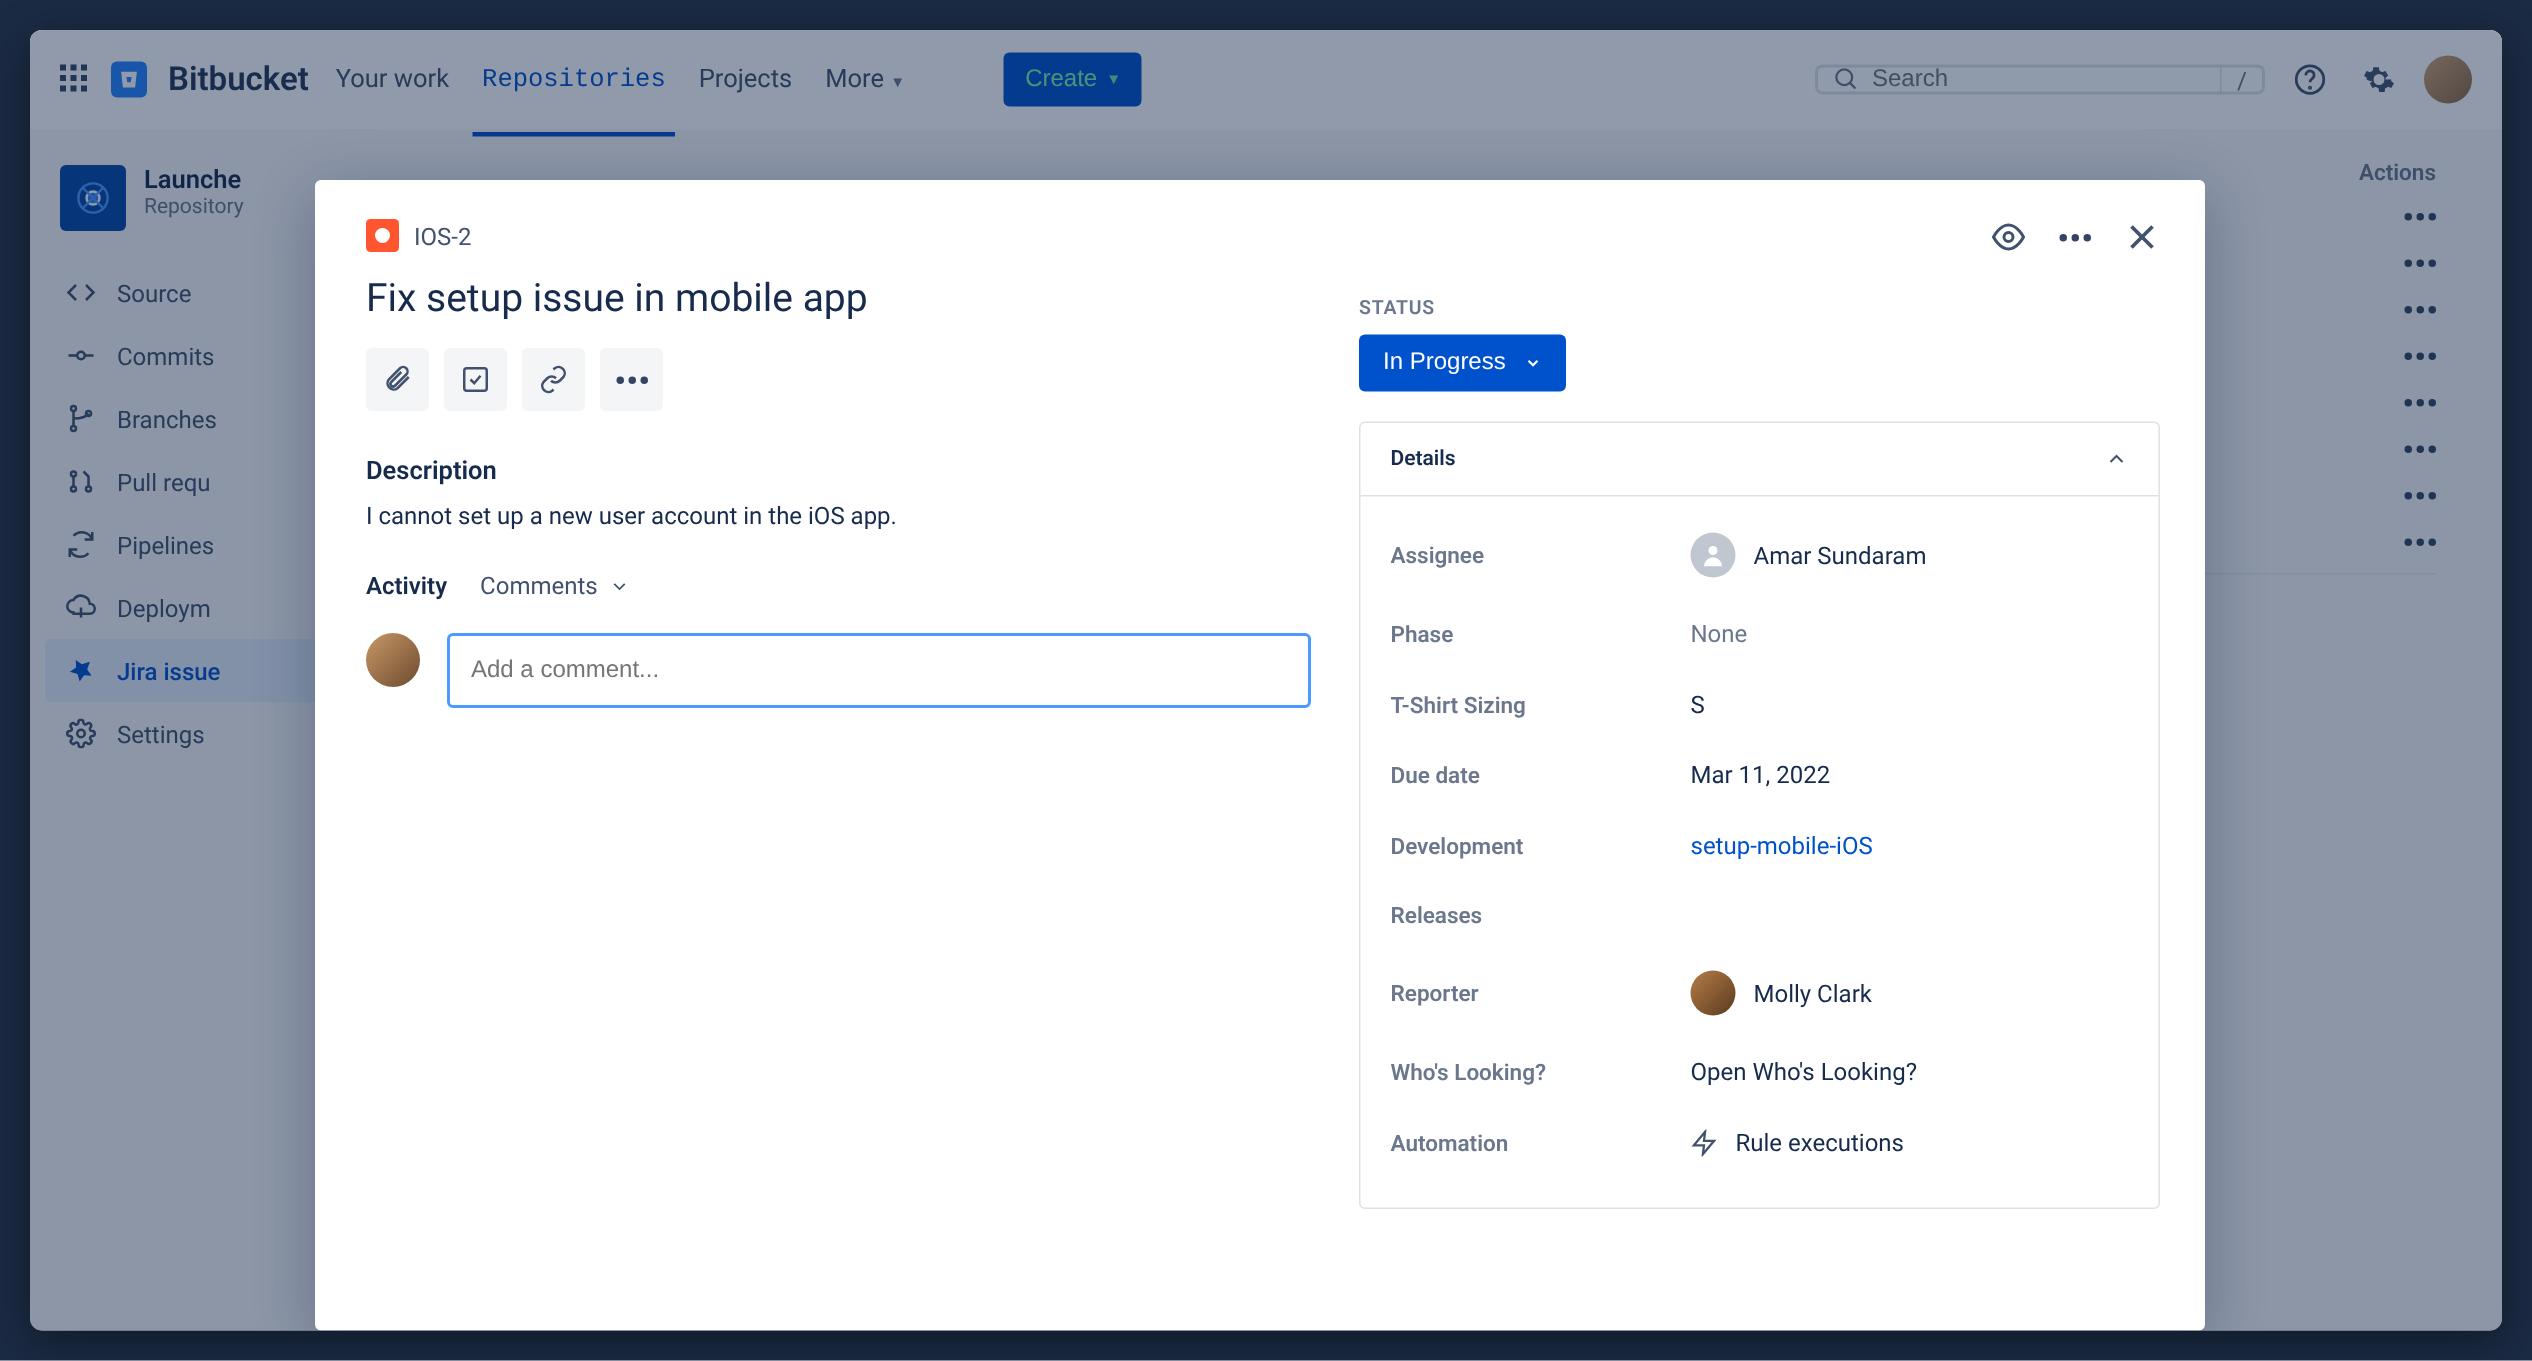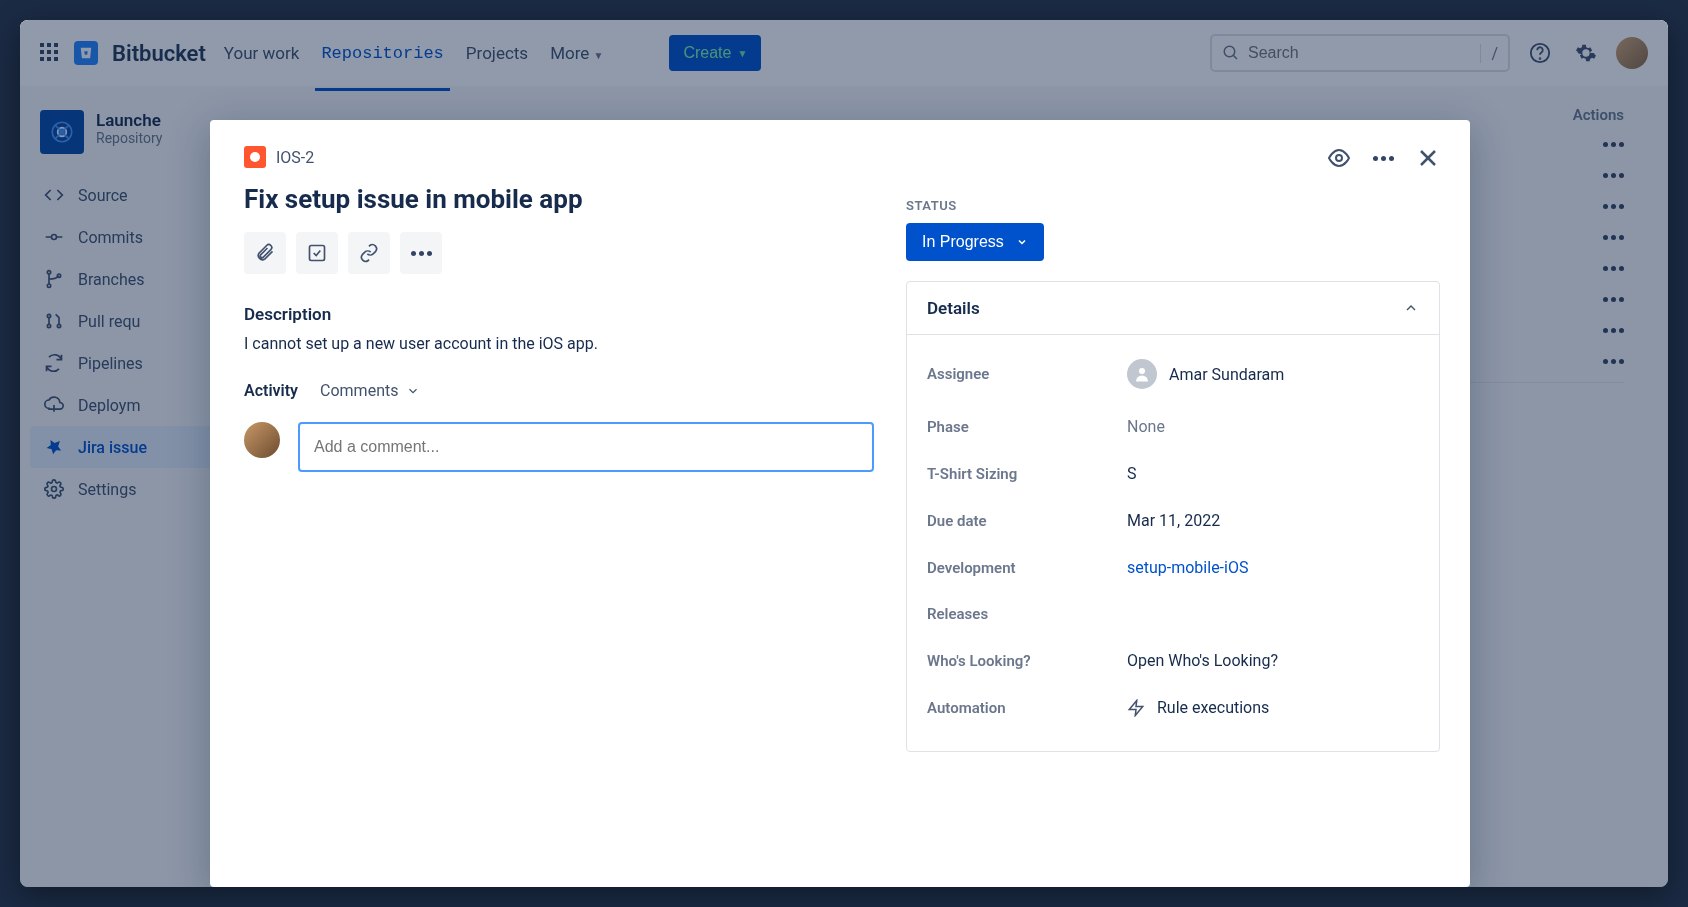--- a/index.html
+++ b/index.html
@@ -39,21 +39,21 @@
   .apps-icon span{background:#344563;display:block;}
   .logo-badge { width:24px;height:24px;background:#2684ff;border-radius:4px;display:flex;align-items:center;justify-content:center;}
   .logo-badge svg{width:14px;height:14px;}
   .brand { font-weight:600; color:#253858; font-size:22px;}
   .nav-item { color:#42526e; font-size:17px; padding:8px 4px; cursor:pointer;}
   .nav-item.active { color:#0052cc; font-weight:500; position:relative;font-family:Liberation Mono, monospace;}
   .nav-item.active::after{content:"";position:absolute;left:-2px;right:-2px;bottom:-20px;height:3px;background:#0052cc;}
   .create-btn { background:#0052cc; color:#86efac; border:none; padding:9px 14px; border-radius:4px; font-size:16px; font-weight:500; display:flex;align-items:center;gap:6px;cursor:pointer;margin-left:48px;}
   .create-btn .chev { font-size:10px; opacity:.9;}
   .spacer{flex:1;}
-  .search-box { width:300px; height:38px; border:2px solid #dfe1e6; border-radius:5px; display:flex; align-items:center; padding:0 10px; gap:8px; color:#6b778c;}
+  .search-box { width:300px; height:20px; border:2px solid #dfe1e6; border-radius:5px; display:flex; align-items:center; padding:0 10px; gap:8px; color:#6b778c;}
   .search-box input{border:none;outline:none;flex:1;font-size:16px;background:transparent;}
   .search-slash{border-left:1px solid #dfe1e6;padding-left:10px;color:#6b778c;}
   .icon-btn { width:32px;height:32px;border-radius:50%;display:flex;align-items:center;justify-content:center;color:#42526e;cursor:pointer;}
   .avatar-img { width:32px;height:32px;border-radius:50%;background:linear-gradient(135deg,#d4a574,#8b6844);}
   
   .body { display:flex; height:calc(100% - 66px); }
   .sidebar { width:300px; padding:18px 10px; }
   .repo-header{display:flex;gap:12px;padding:6px 10px 20px;}
   .repo-tile{width:44px;height:44px;border-radius:4px;background:#0747a6;display:flex;align-items:center;justify-content:center;}
   .repo-tile svg{width:26px;height:26px;}
@@ -78,35 +78,35 @@
     display:flex;
     overflow:hidden;
   }
   .modal-main { flex:1; padding:26px 32px 26px 34px;}
   .modal-side { width:564px; padding:26px 30px 26px 0; position:relative;}
   .issue-key-row{display:flex;align-items:center;gap:10px;color:#42526e;font-size:16px;text-align:center;}
   .issue-type-badge{width:22px;height:22px;background:#ff5630;border-radius:3px;display:flex;align-items:center;justify-content:center;}
   .issue-type-badge span{width:10px;height:10px;border-radius:50%;background:#fff;}
   .modal-controls{position:absolute;top:26px;right:30px;display:flex;gap:22px;align-items:center;color:#42526e;}
   .modal-controls .ic{cursor:pointer;}
-  .issue-title{font-size:26px;font-weight:700;color:#172b4d;margin-top:16px;}
+  .issue-title{font-size:26px;font-weight:400;color:#172b4d;margin-top:16px;}
   .toolbar-row{display:flex;gap:10px;margin-top:18px;}
   .tool-btn{width:42px;height:42px;border-radius:4px;background:#f4f5f7;display:flex;align-items:center;justify-content:center;color:#42526e;cursor:pointer;}
   .section-title{font-weight:600;color:#172b4d;font-size:17px;margin-top:30px;}
   .desc-text{color:#172b4d;font-size:16px;margin-top:10px;}
   .activity-row{display:flex;align-items:center;gap:22px;margin-top:28px;}
   .activity-label{font-weight:600;color:#172b4d;font-size:16px;}
   .comments-toggle{color:#42526e;font-size:16px;display:flex;align-items:center;gap:8px;cursor:pointer;}
   .comment-row{display:flex;gap:18px;margin-top:22px;align-items:flex-start;}
   .commenter-avatar{width:36px;height:36px;border-radius:50%;background:linear-gradient(135deg,#c89968,#6d4a2e);flex:none;}
   .comment-input{flex:1;height:50px;border:2px solid #4c9aff;border-radius:4px;padding:0 14px;font-size:16px;outline:none;}
   .status-label{font-size:13px;font-weight:600;color:#6b778c;letter-spacing:0.5px;}
   .status-btn{margin-top:10px;background:#0052cc;color:#fff;border:none;padding:10px 16px;border-radius:4px;font-size:16px;font-weight:500;display:inline-flex;align-items:center;gap:12px;cursor:pointer;}
   .details-panel{margin-top:20px;border:1px solid #dfe1e6;border-radius:4px;}
-  .details-head{display:flex;justify-content:space-between;align-items:center;padding:16px 20px;font-weight:600;color:#172b4d;font-size:17px;border-bottom:1px solid #dfe1e6;cursor:pointer;}
+  .details-head{display:flex;justify-content:space-between;align-items:center;padding:16px 20px;font-weight:600;color:#172b4d;font-size:14px;border-bottom:1px solid #dfe1e6;cursor:pointer;}
   .details-body{padding:10px 20px 20px;}
   .detail-row{display:flex;align-items:center;padding:14px 0;}
   .detail-label{width:200px;color:#6b778c;font-size:15px;font-weight:600;}
   .detail-val{color:#172b4d;font-size:16px;display:flex;align-items:center;gap:12px;}
   .detail-val.link{color:#0052cc;cursor:pointer;}
   .small-avatar{width:30px;height:30px;border-radius:50%;background:#c1c7d0;display:flex;align-items:center;justify-content:center;}
   .small-avatar.photo{background:linear-gradient(135deg,#b67d48,#5a3a1f);}
   .muted{color:#6b778c;}
 </style>
 </head>
@@ -416,20 +416,27 @@
           </div>
           <div class="detail-row">
             <div class="detail-label">Development</div>
             <div class="detail-val link">setup-mobile-iOS</div>
           </div>
           <div class="detail-row">
             <div class="detail-label">Releases</div>
             <div class="detail-val"></div>
           </div>
           <div class="detail-row">
+            <div class="detail-label">Reporter</div>
+            <div class="detail-val">
+                <div class="small-avatar photo"></div>
+                <span>Molly Clark</span>
+              </div>
+          </div>
+          <div class="detail-row">
             <div class="detail-label">Who's Looking?</div>
             <div class="detail-val">Open Who's Looking?</div>
           </div>
           <div class="detail-row">
             <div class="detail-label">Automation</div>
             <div class="detail-val">
                 <svg width="18" height="18" viewBox="0 0 24 24" fill="none" stroke="#42526e" stroke-width="2">
                   <polygon points="13 2 3 14 12 14 11 22 21 10 12 10 13 2"></polygon>
                 </svg>
                 <span>Rule executions</span>

